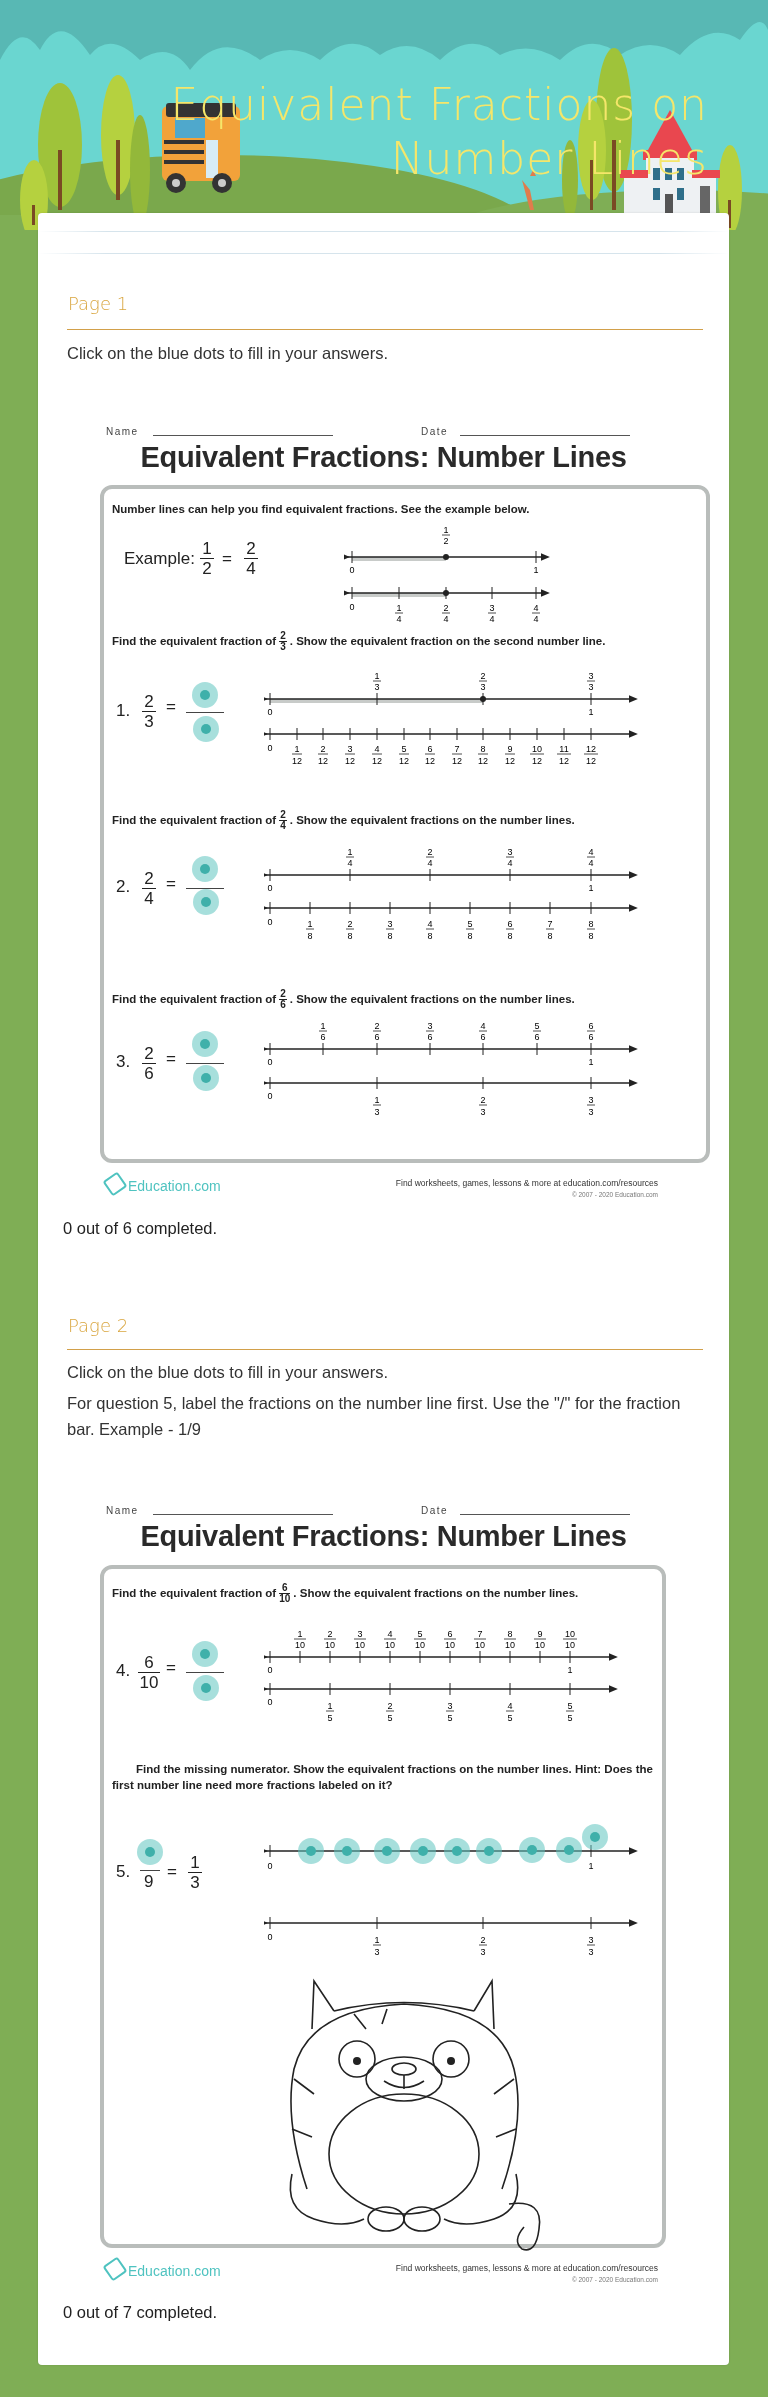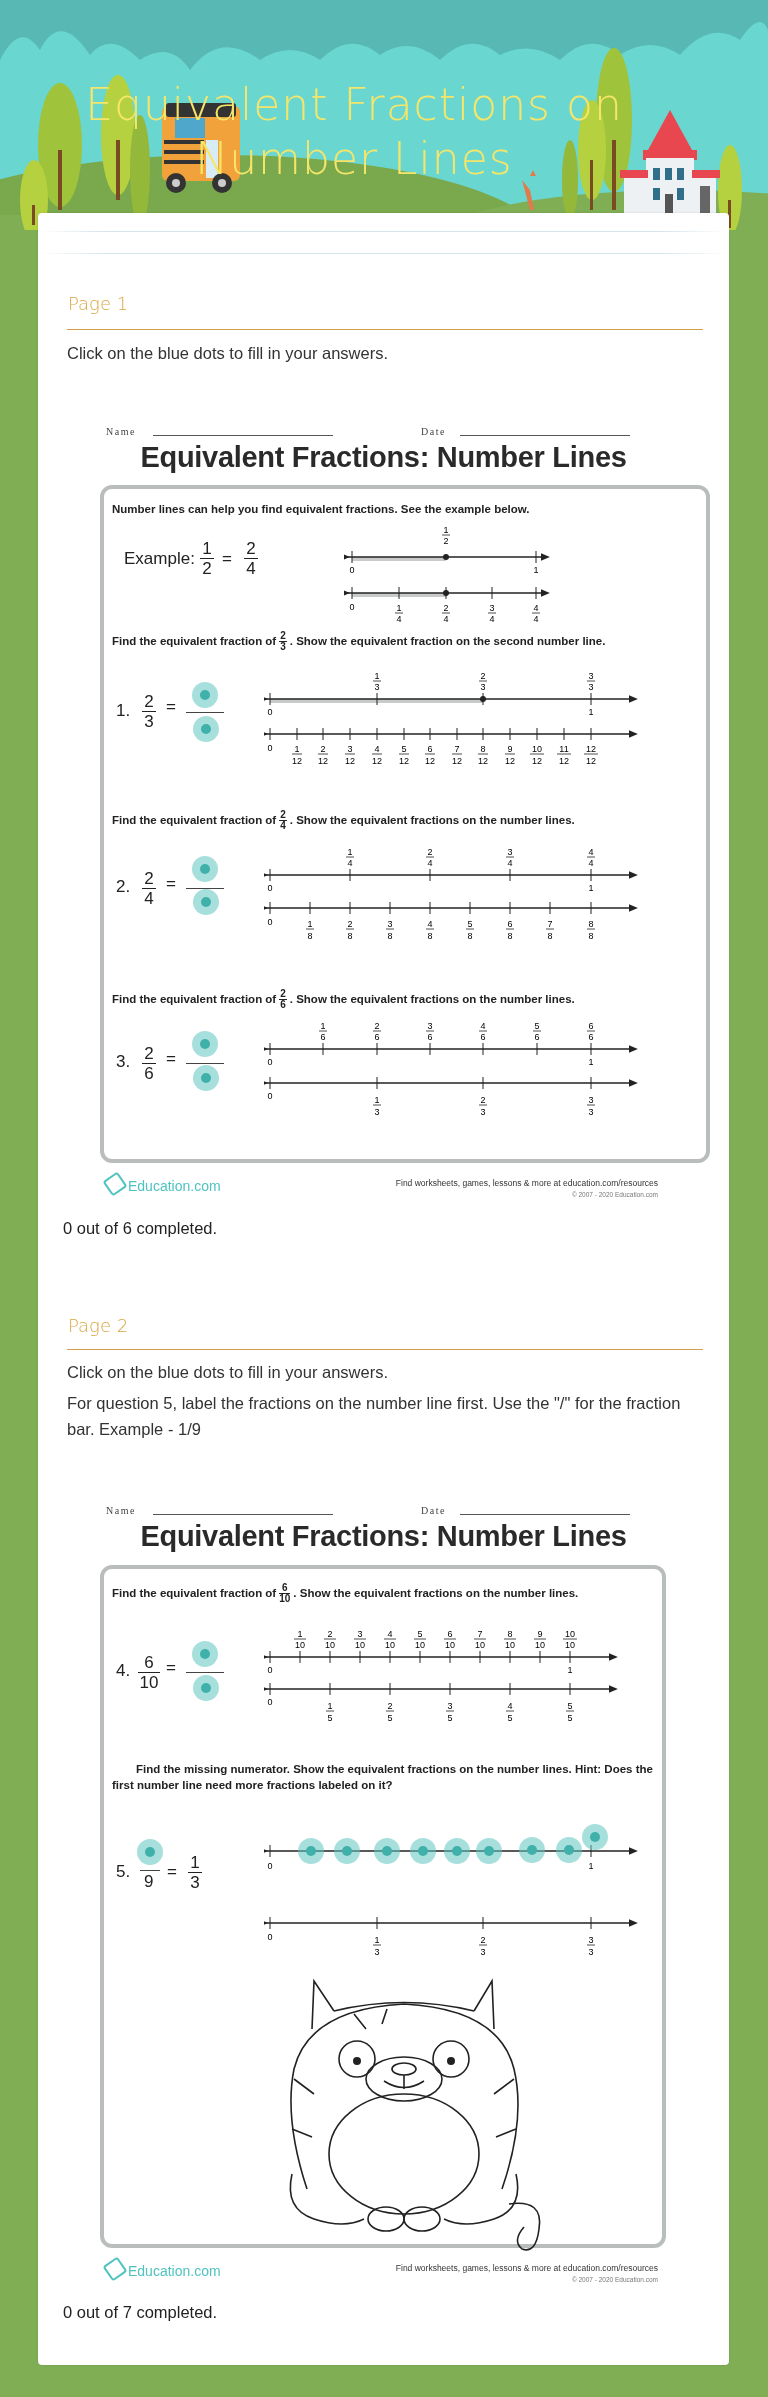--- a/index.html
+++ b/index.html
@@ -1,30 +1,30 @@
 <!DOCTYPE html>
 <html><head>
 <meta charset="utf-8">
 <style>
   html,body{margin:0;padding:0;}
   body{width:768px;height:2397px;position:relative;overflow:hidden;background:#7fae55;font-family:"DejaVu Sans",sans-serif;}
   .abs{position:absolute;}
   
   #hero{position:absolute;left:0;top:0;width:768px;height:230px;overflow:hidden;background:#58b8b4;}
-  #hero-title{position:absolute;left:0;top:78px;width:708px;text-align:center;color:#f5e66a;font-family:"DejaVu Sans",sans-serif;font-weight:200;font-size:44px;line-height:54px;letter-spacing:1px;}
+  #hero-title{position:absolute;left:0;top:78px;width:708px;text-align:right;color:#f5e66a;font-family:"DejaVu Sans",sans-serif;font-weight:200;font-size:44px;line-height:54px;letter-spacing:1px;}
   
   #card{position:absolute;left:38px;top:213px;width:691px;height:2152px;background:#fff;border-radius:4px;box-shadow:0 0 2px rgba(0,0,0,.15);}
   .faint-line{position:absolute;left:0;width:691px;height:1px;background:linear-gradient(90deg,rgba(200,220,230,0),#d6e4ec 10%,#d6e4ec 90%,rgba(200,220,230,0));}
   .page-head{position:absolute;left:30px;font-family:"DejaVu Sans",sans-serif;font-weight:200;font-size:18px;color:#d9a640;}
   .page-rule{position:absolute;left:29px;width:636px;height:1px;background:#d2a04a;}
   .instr{position:absolute;left:29px;width:640px;font-family:"Liberation Sans",sans-serif;font-size:16.5px;line-height:26px;color:#333;}
   .completion{position:absolute;left:25px;font-family:"Liberation Sans",sans-serif;font-size:16.5px;color:#222;}
   .completion b{font-weight:normal;}
   
-  .ws-namedate{position:absolute;font-family:Liberation Serif, serif;font-size:10px;letter-spacing:1.5px;color:#444;}
+  .ws-namedate{position:absolute;font-family:Liberation Sans, sans-serif;font-size:10px;letter-spacing:1.5px;color:#444;}
   .ws-line{position:absolute;height:1px;background:#555;}
   .ws-title{position:absolute;left:0;width:691px;text-align:center;font-family:"Liberation Sans",sans-serif;font-weight:bold;font-size:29px;color:#2a2a2a;letter-spacing:-0.3px;}
   .ws-box{position:absolute;border:4px solid #b9bdbb;border-radius:12px;background:#fff;}
   .ws-text{position:absolute;font-family:"Liberation Sans",sans-serif;font-weight:bold;font-size:11.5px;color:#222;white-space:nowrap;}
   .frac-inline{display:inline-block;vertical-align:middle;text-align:center;font-size:10px;line-height:10px;margin:0 3px;}
   .frac-inline .n{display:block;border-bottom:1px solid #222;padding:0 1px;}
   .frac-inline .d{display:block;}
   .qlabel{position:absolute;font-family:"Liberation Sans",sans-serif;font-size:17px;color:#222;}
   .qfrac{position:absolute;text-align:center;font-family:"Liberation Sans",sans-serif;font-size:17px;color:#222;line-height:19px;}
   .qfrac .n{display:block;border-bottom:1px solid #222;}

